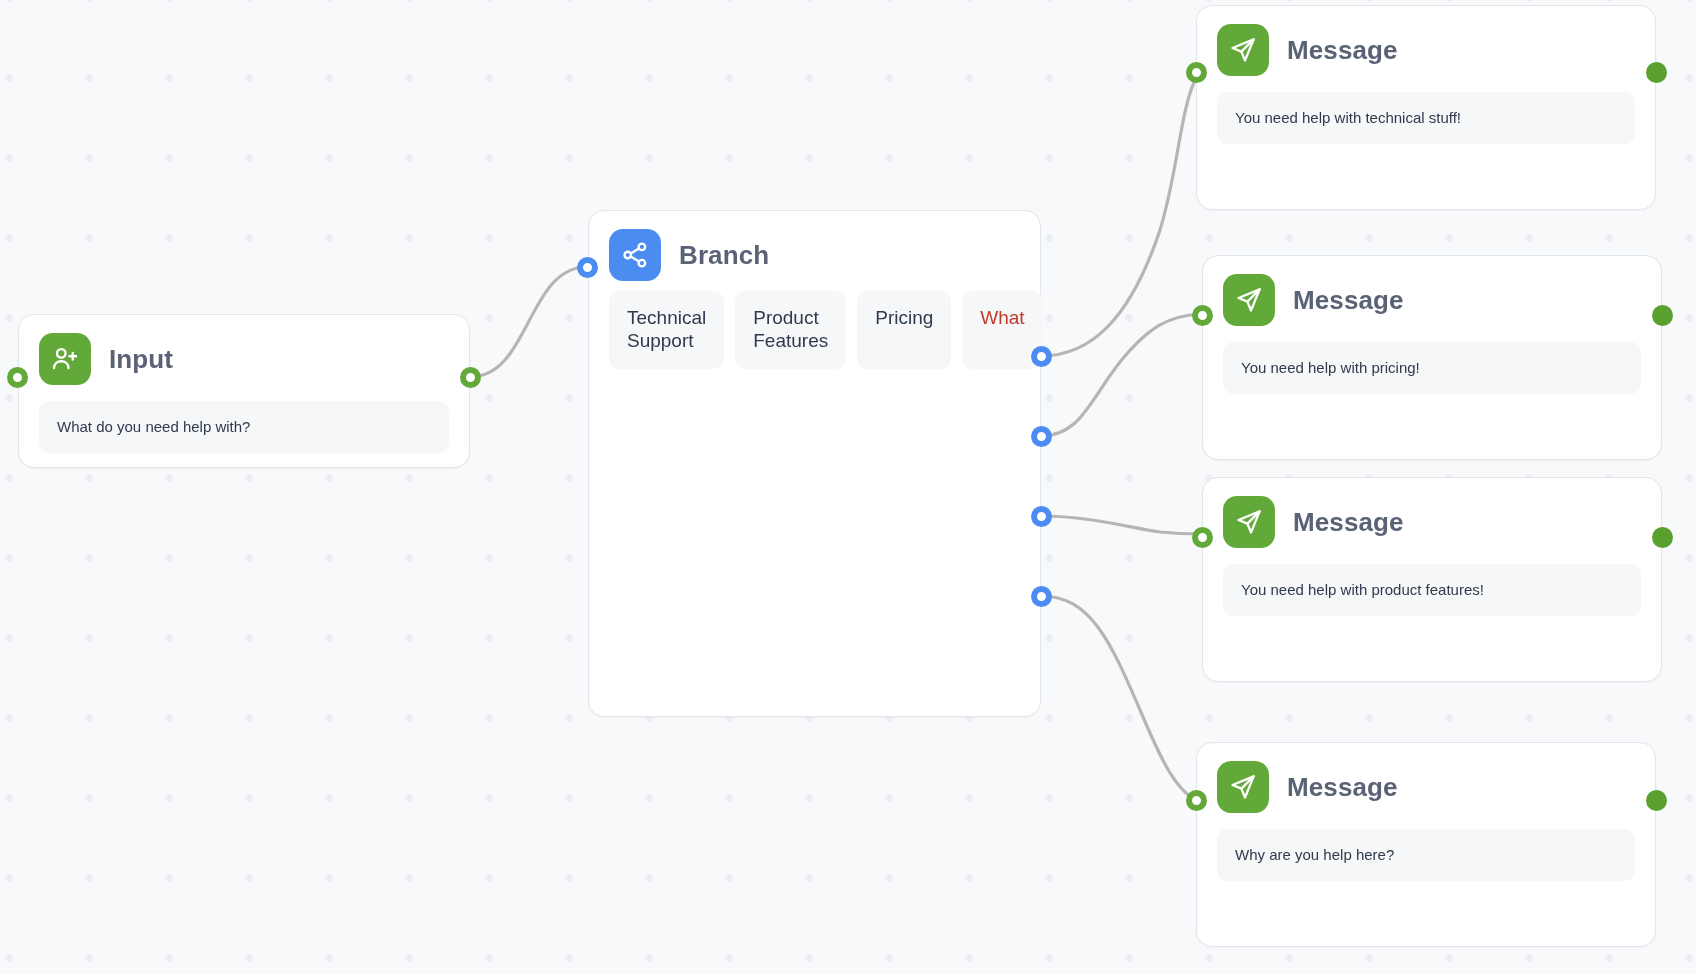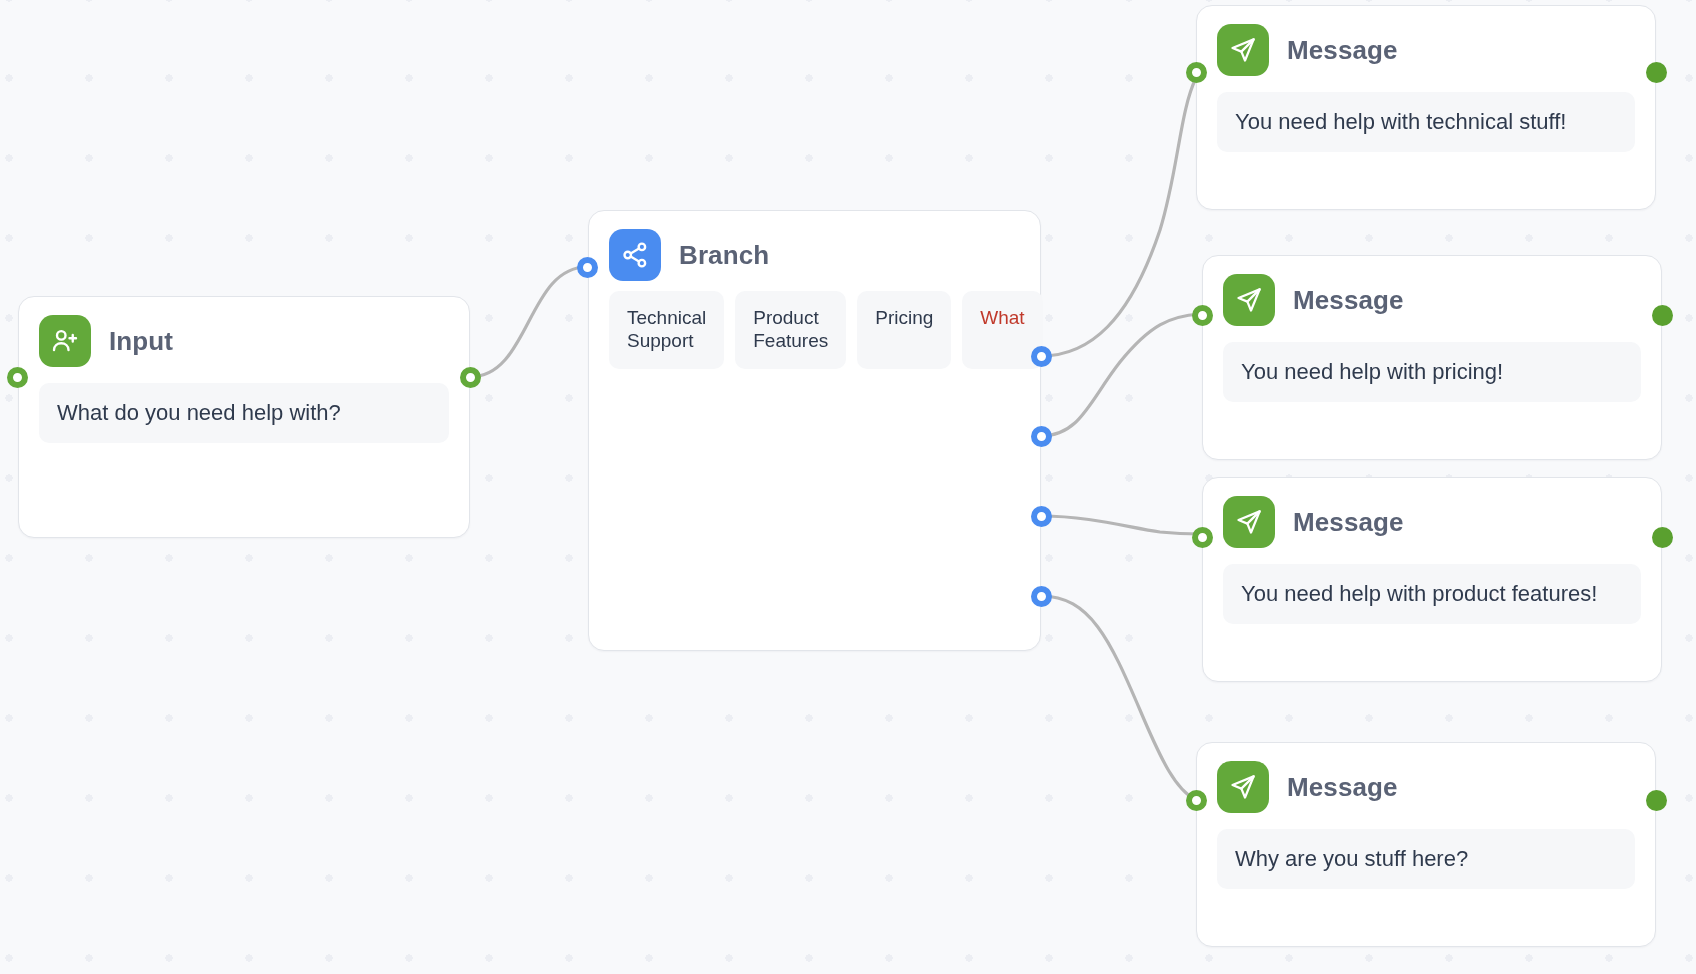--- a/index.html
+++ b/index.html
@@ -59,21 +59,21 @@
     letter-spacing: 0.1px;
     line-height: 1;
   }
   .node-body {
     padding: 10px 20px 22px 20px;
   }
   .field-pill {
     background: #f6f7f9;
     border-radius: 10px;
     padding: 17px 18px;
-    font-size: 22px;
+    font-size: 15px;
     color: #2f3a4d;
     line-height: 1.2;
   }
   .branch-rows {
     padding: 4px 20px 20px 20px;
     display: flex;
     gap: 11px;
   }
   .branch-row {
     background: #f6f7f9;
@@ -116,39 +116,39 @@
   <svg id="edges" viewBox="0 0 1696 974" width="1696" height="974">
     <g fill="none" stroke="#b5b5b5" stroke-width="3.2" stroke-linecap="round">
       <path d="M 470 377 C 530 377 527 267 587 267"></path>
       <path d="M 1041 356 C 1090 356 1130 320 1160 230 C 1178 172 1180 110 1196 78"></path>
       <path d="M 1041 436 C 1080 436 1090 400 1120 362 C 1150 325 1170 316 1200 314"></path>
       <path d="M 1041 516 C 1090 516 1130 528 1160 532 C 1180 534 1190 534 1200 534"></path>
       <path d="M 1041 596 C 1090 596 1110 640 1140 710 C 1162 762 1176 790 1196 800"></path>
     </g>
   </svg>
 
-  <div class="node" style="left:18px; top:296px; width:452px; height:242px;">
+  <div class="node" style="left:18px; top:314px; width:452px; height:154px;">
     <div class="node-header">
       <div class="node-icon icon-green">
         <svg width="30" height="30" viewBox="0 0 24 24" fill="none" stroke="#ffffff" stroke-width="1.9" stroke-linecap="round" stroke-linejoin="round">
           <circle cx="9" cy="7.5" r="3.4"></circle>
           <path d="M3.2 19.2c0-3.3 2.6-5.4 5.8-5.4s5.8 2.1 5.8 5.4"></path>
           <path d="M18.2 7.2v5.2M15.6 9.8h5.2"></path>
         </svg>
       </div>
       <div class="node-title">Input</div>
     </div>
     <div class="node-body">
       <div class="field-pill">What do you need help with?</div>
     </div>
   </div>
   <div class="handle handle-ring-green" style="left:7px; top:367px;"></div>
   <div class="handle handle-ring-green" style="left:460px; top:367px;"></div>
 
-  <div class="node" style="left:588px; top:210px; width:453px; height:441px;">
+  <div class="node" style="left:588px; top:210px; width:453px; height:507px;">
     <div class="node-header">
       <div class="node-icon icon-blue">
         <svg width="30" height="30" viewBox="0 0 24 24" fill="none" stroke="#ffffff" stroke-width="1.9" stroke-linecap="round" stroke-linejoin="round">
           <circle cx="17.5" cy="5.5" r="2.6"></circle>
           <circle cx="17.5" cy="18.5" r="2.6"></circle>
           <circle cx="6.2" cy="12" r="2.6"></circle>
           <path d="M8.55 10.8 15.2 6.8"></path>
           <path d="M8.55 13.2 15.2 17.2"></path>
         </svg>
       </div>
@@ -222,19 +222,19 @@
     <div class="node-header">
       <div class="node-icon icon-green">
         <svg width="30" height="30" viewBox="0 0 24 24" fill="none" stroke="#ffffff" stroke-width="1.8" stroke-linecap="round" stroke-linejoin="round">
           <path d="M20.5 3.5 3.6 10.4l7.1 2.9 2.9 7.1z"></path>
           <path d="M20.5 3.5 10.7 13.3"></path>
         </svg>
       </div>
       <div class="node-title">Message</div>
     </div>
     <div class="node-body">
-      <div class="field-pill">Why are you stuff here?</div>
+      <div class="field-pill">Why are you help here?</div>
     </div>
   </div>
   <div class="handle handle-ring-green" style="left:1186px; top:790px;"></div>
   <div class="handle handle-dot-green" style="left:1646px; top:790px;"></div>
 
 </div>
 
 </body></html>

